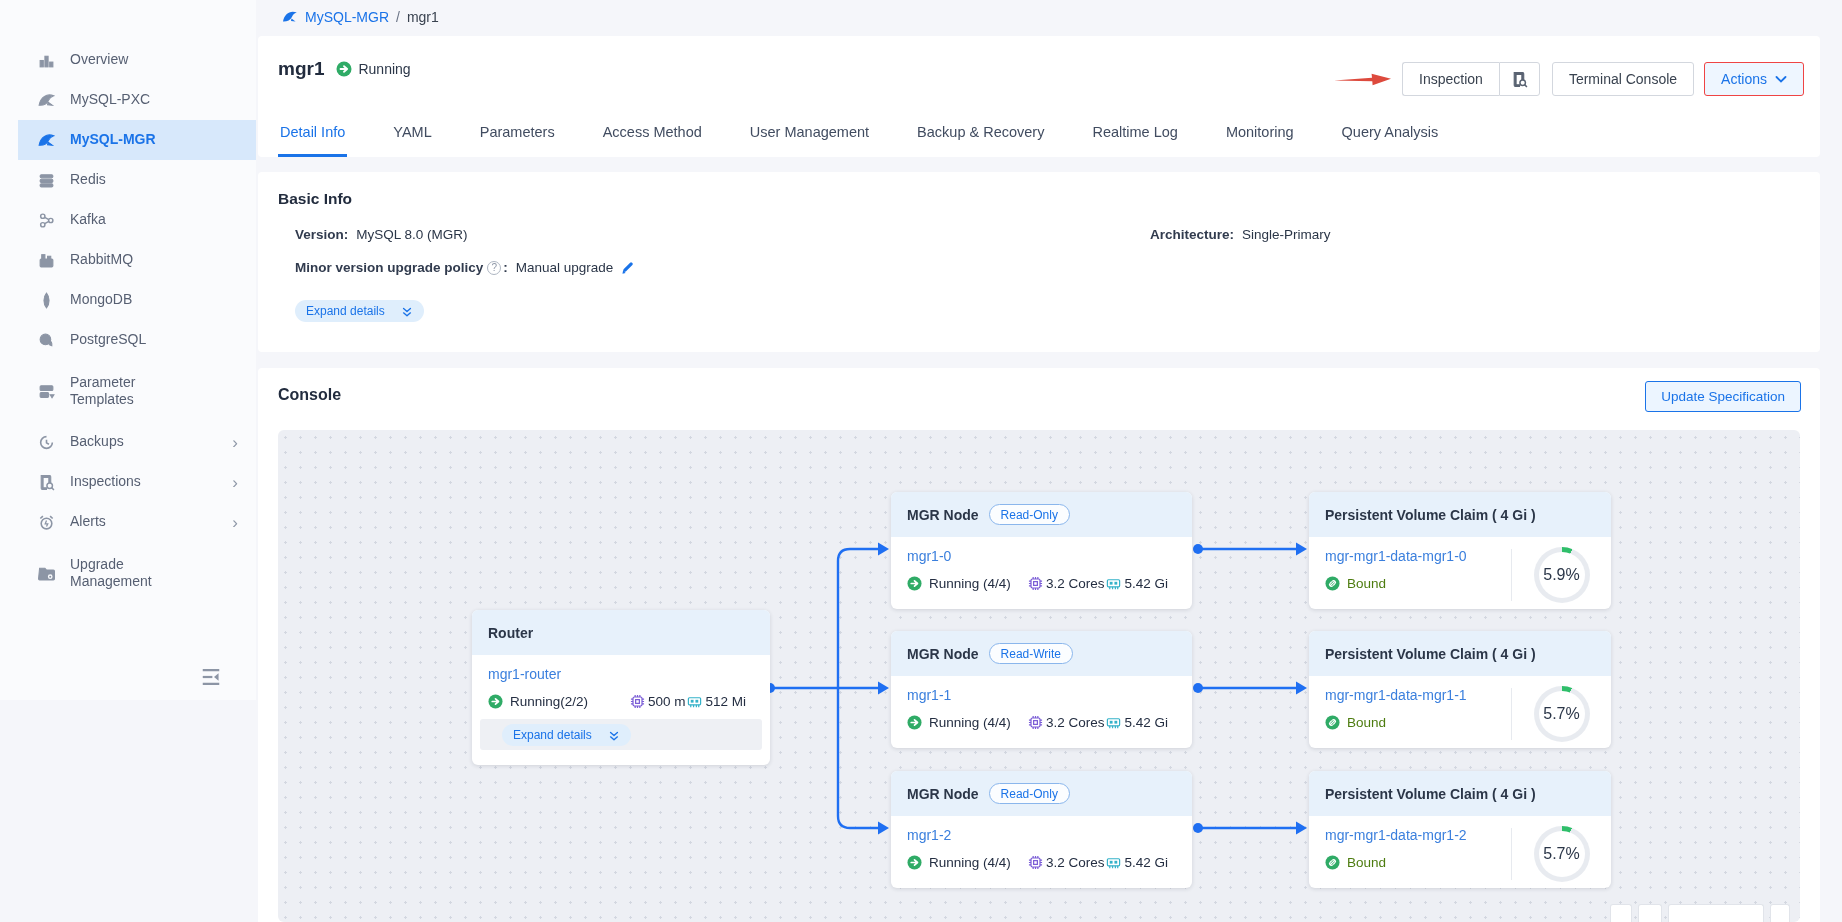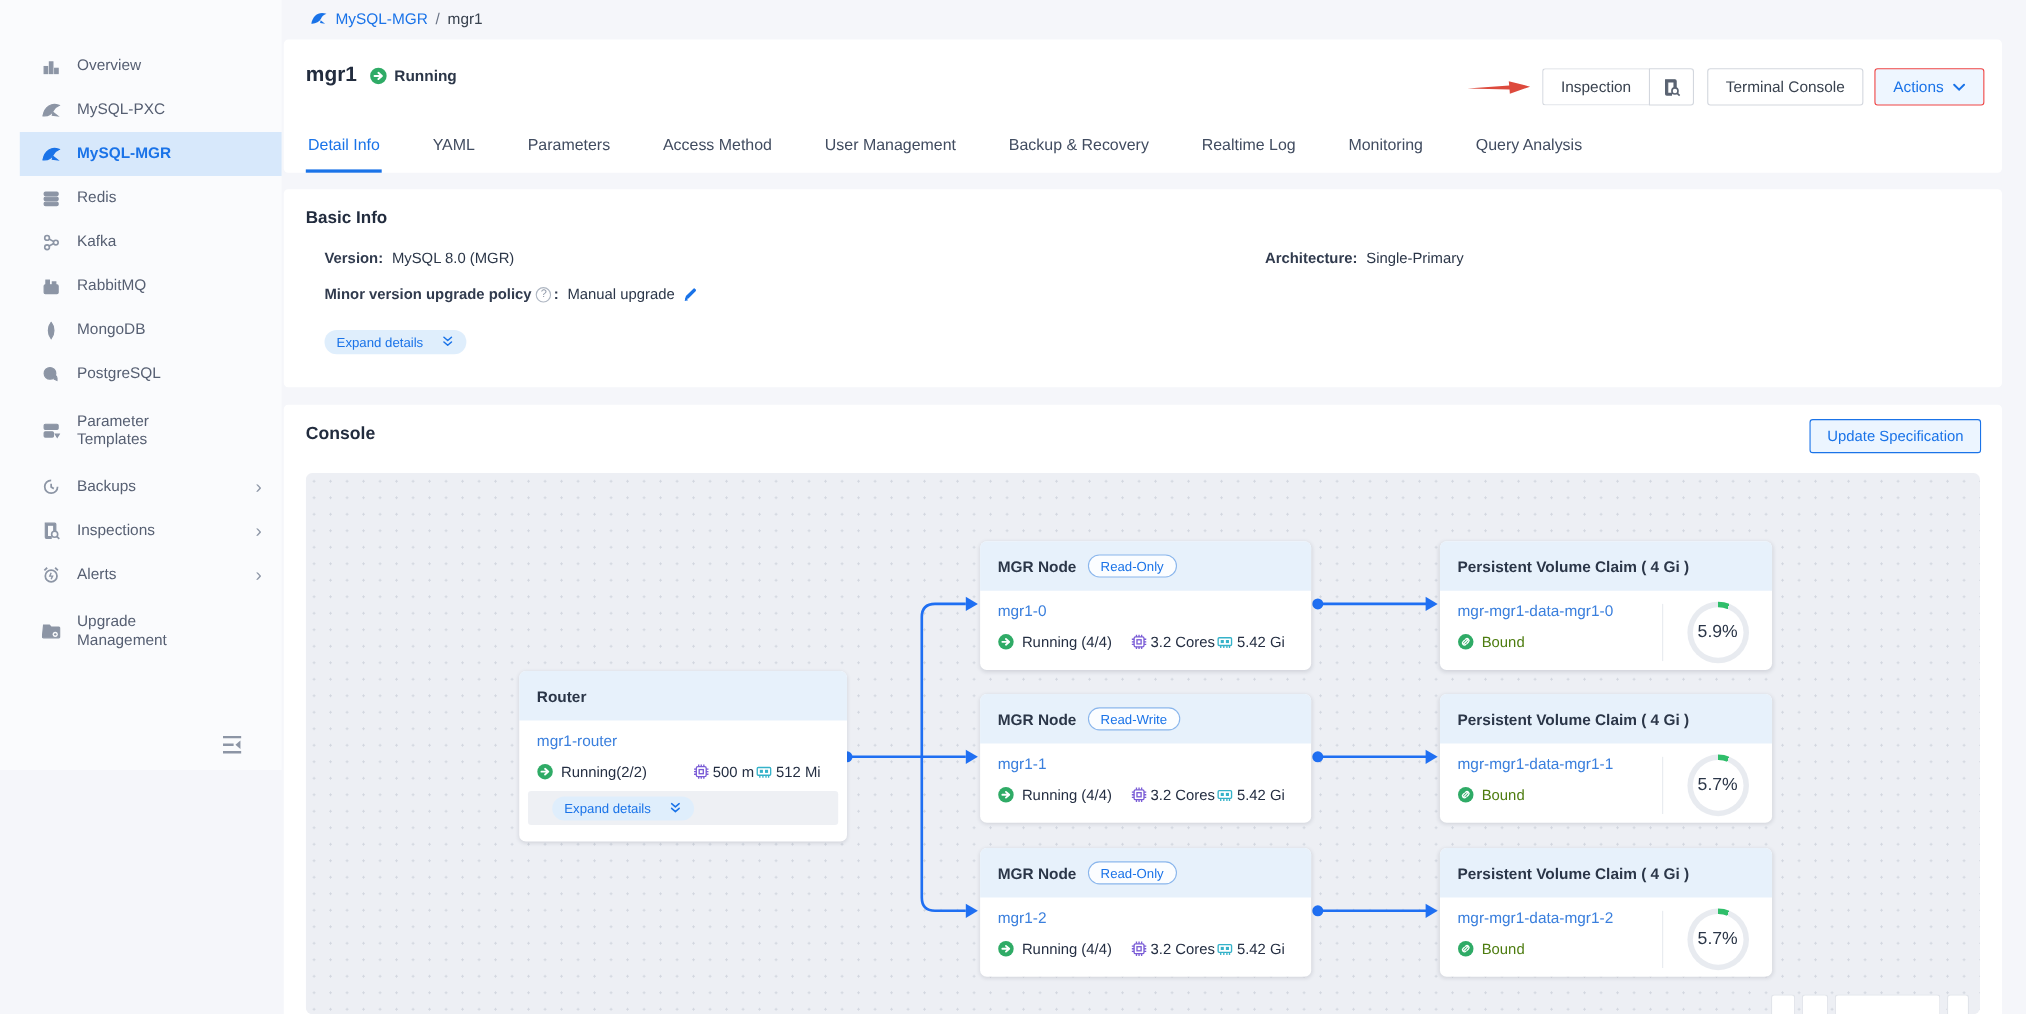--- a/index.html
+++ b/index.html
@@ -27,40 +27,40 @@
   .crumb-cur{color:#39424f}
 
   
   .card{position:absolute;left:258px;width:1562px;background:#fff;border-radius:4px}
   .hdr-card{top:36px;height:121px}
   .basic-card{top:172px;height:180px}
   .topo-card{top:368px;height:560px}
 
   
   .page-title{position:absolute;left:20px;top:22px;font-size:19px;font-weight:bold;color:#222c3e;display:flex;align-items:center;gap:12px}
-  .status-chip{display:flex;align-items:center;gap:6px;font-size:14px;font-weight:bold;color:#2b3648}
+  .status-chip{display:flex;align-items:center;gap:6px;font-size:14px;font-weight:normal;color:#2b3648}
   .btn-row{position:absolute;right:16px;top:26px;display:flex;align-items:center;height:34px}
   .ann-arrow{margin-right:10px}
   .btn{height:34px;display:flex;align-items:center;justify-content:center;background:#fff;border:1px solid #d3d7de;
     border-radius:3px;font-size:14px;color:#39424f;cursor:pointer;padding:0 16px}
   .btn-group{display:flex}
   .btn-group .btn.seg1{border-radius:3px 0 0 3px;border-right:none}
   .btn-group .btn.seg2{border-radius:0 3px 3px 0;padding:0 11px}
   .btn.terminal{margin-left:12px}
   .btn.actions{margin-left:10px;border:1px solid #ef4444;color:#1a73e8;background:#eef6ff;gap:8px}
   .tabs{position:absolute;left:20px;bottom:0;display:flex;gap:44px}
   .tab{font-size:14.5px;color:#414c60;padding:0 2px 14px 2px;cursor:pointer;border-bottom:3px solid transparent}
   .tab.active{color:#1a73e8;border-bottom-color:#1a73e8}
 
   
   .sec-title{position:absolute;left:20px;top:18px;font-size:15.5px;font-weight:bold;color:#222c3e}
   .bi-row{position:absolute;left:37px;display:flex;align-items:center;font-size:13.5px;color:#2b3648}
   .bi-label{font-weight:bold;color:#313b4e;margin-right:8px}
   .bi-col2{position:absolute;left:892px;display:flex;align-items:center;font-size:13.5px}
-  .pill{display:inline-flex;align-items:flex-start;gap:16px;background:#dfeefc;color:#1a73e8;font-size:12px;
+  .pill{display:inline-flex;align-items:flex-end;gap:16px;background:#dfeefc;color:#1a73e8;font-size:12px;
     border-radius:999px;padding:4px 11px;cursor:pointer;white-space:nowrap}
   .help-dot{width:14px;height:14px;border:1px solid #aeb6c2;color:#8f98a8;border-radius:50%;font-size:10px;
     display:inline-flex;align-items:center;justify-content:center;margin:0 2px}
   .edit-ic{margin-left:7px;cursor:pointer}
 
   
   .upd-btn{position:absolute;right:19px;top:13px;height:31px;padding:0 15px;display:flex;align-items:center;
     background:#ecf5ff;border:1px solid #1a73e8;border-radius:3px;color:#1a73e8;font-size:13.5px;cursor:pointer}
   .canvas{position:absolute;left:20px;top:62px;width:1522px;height:492px;border-radius:6px;background-color:#edeff4;
     background-image:radial-gradient(#d3d7e0 1.1px,transparent 1.1px);background-size:15px 15px;overflow:hidden}

